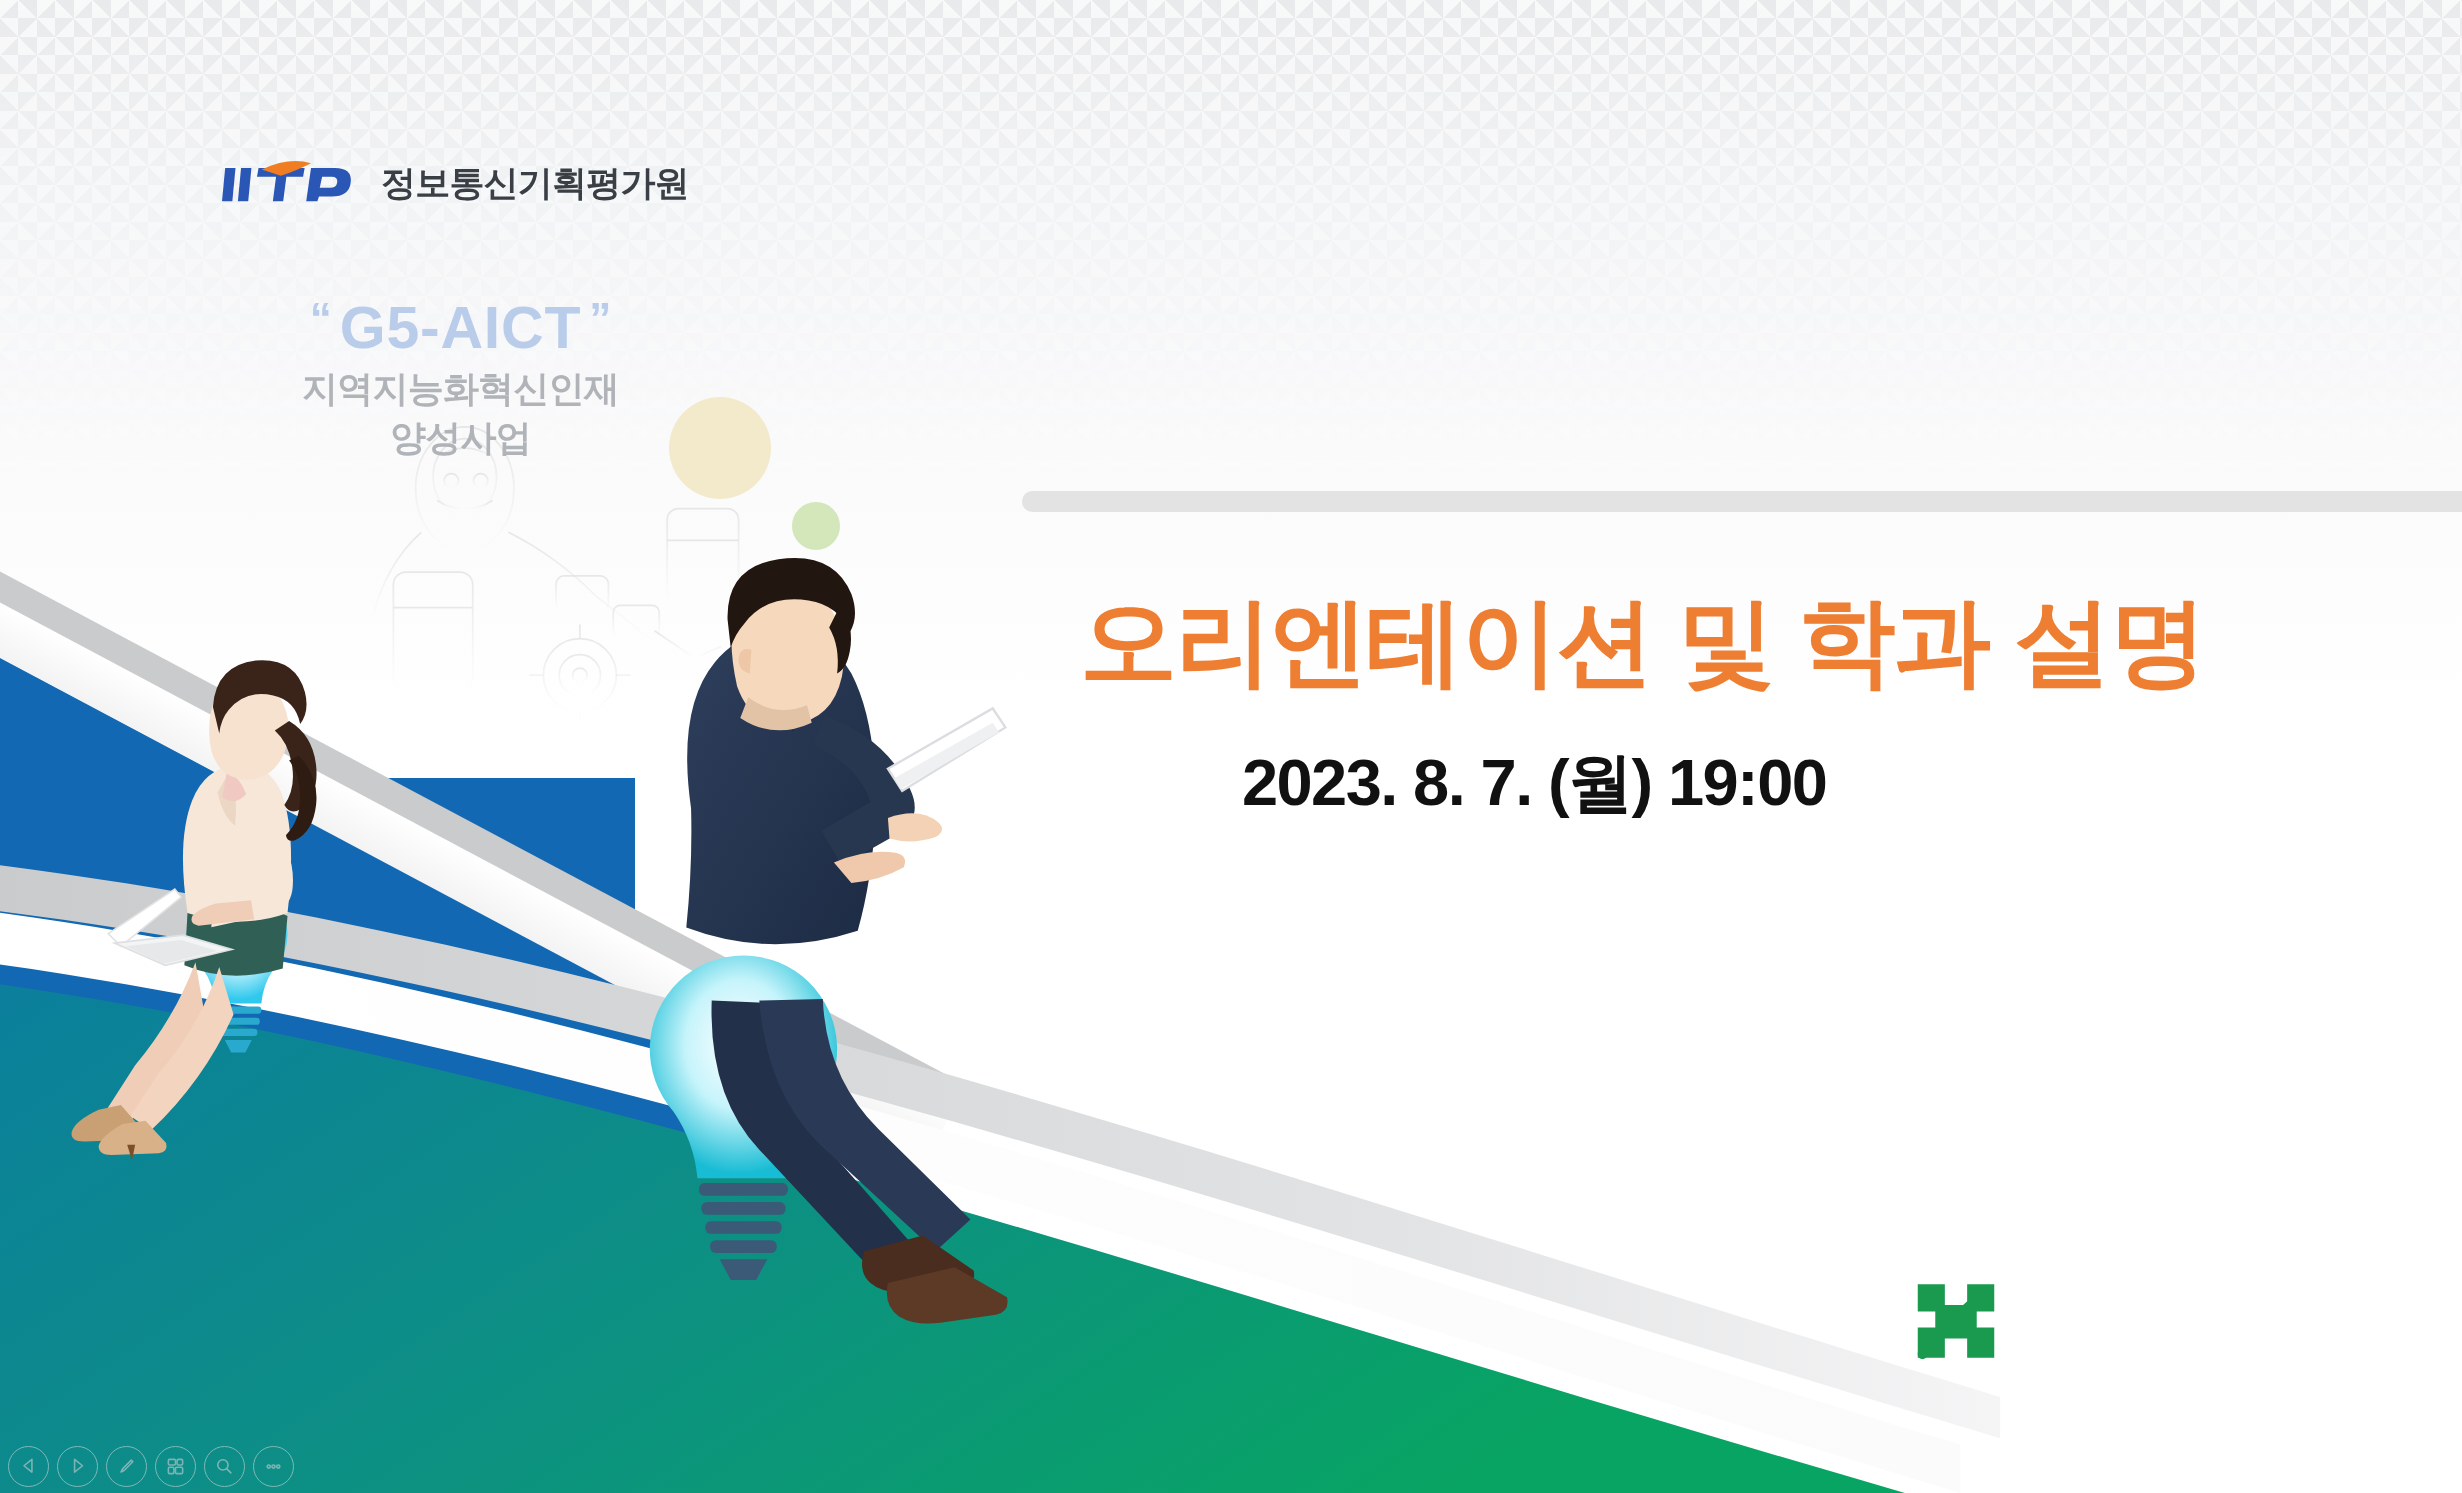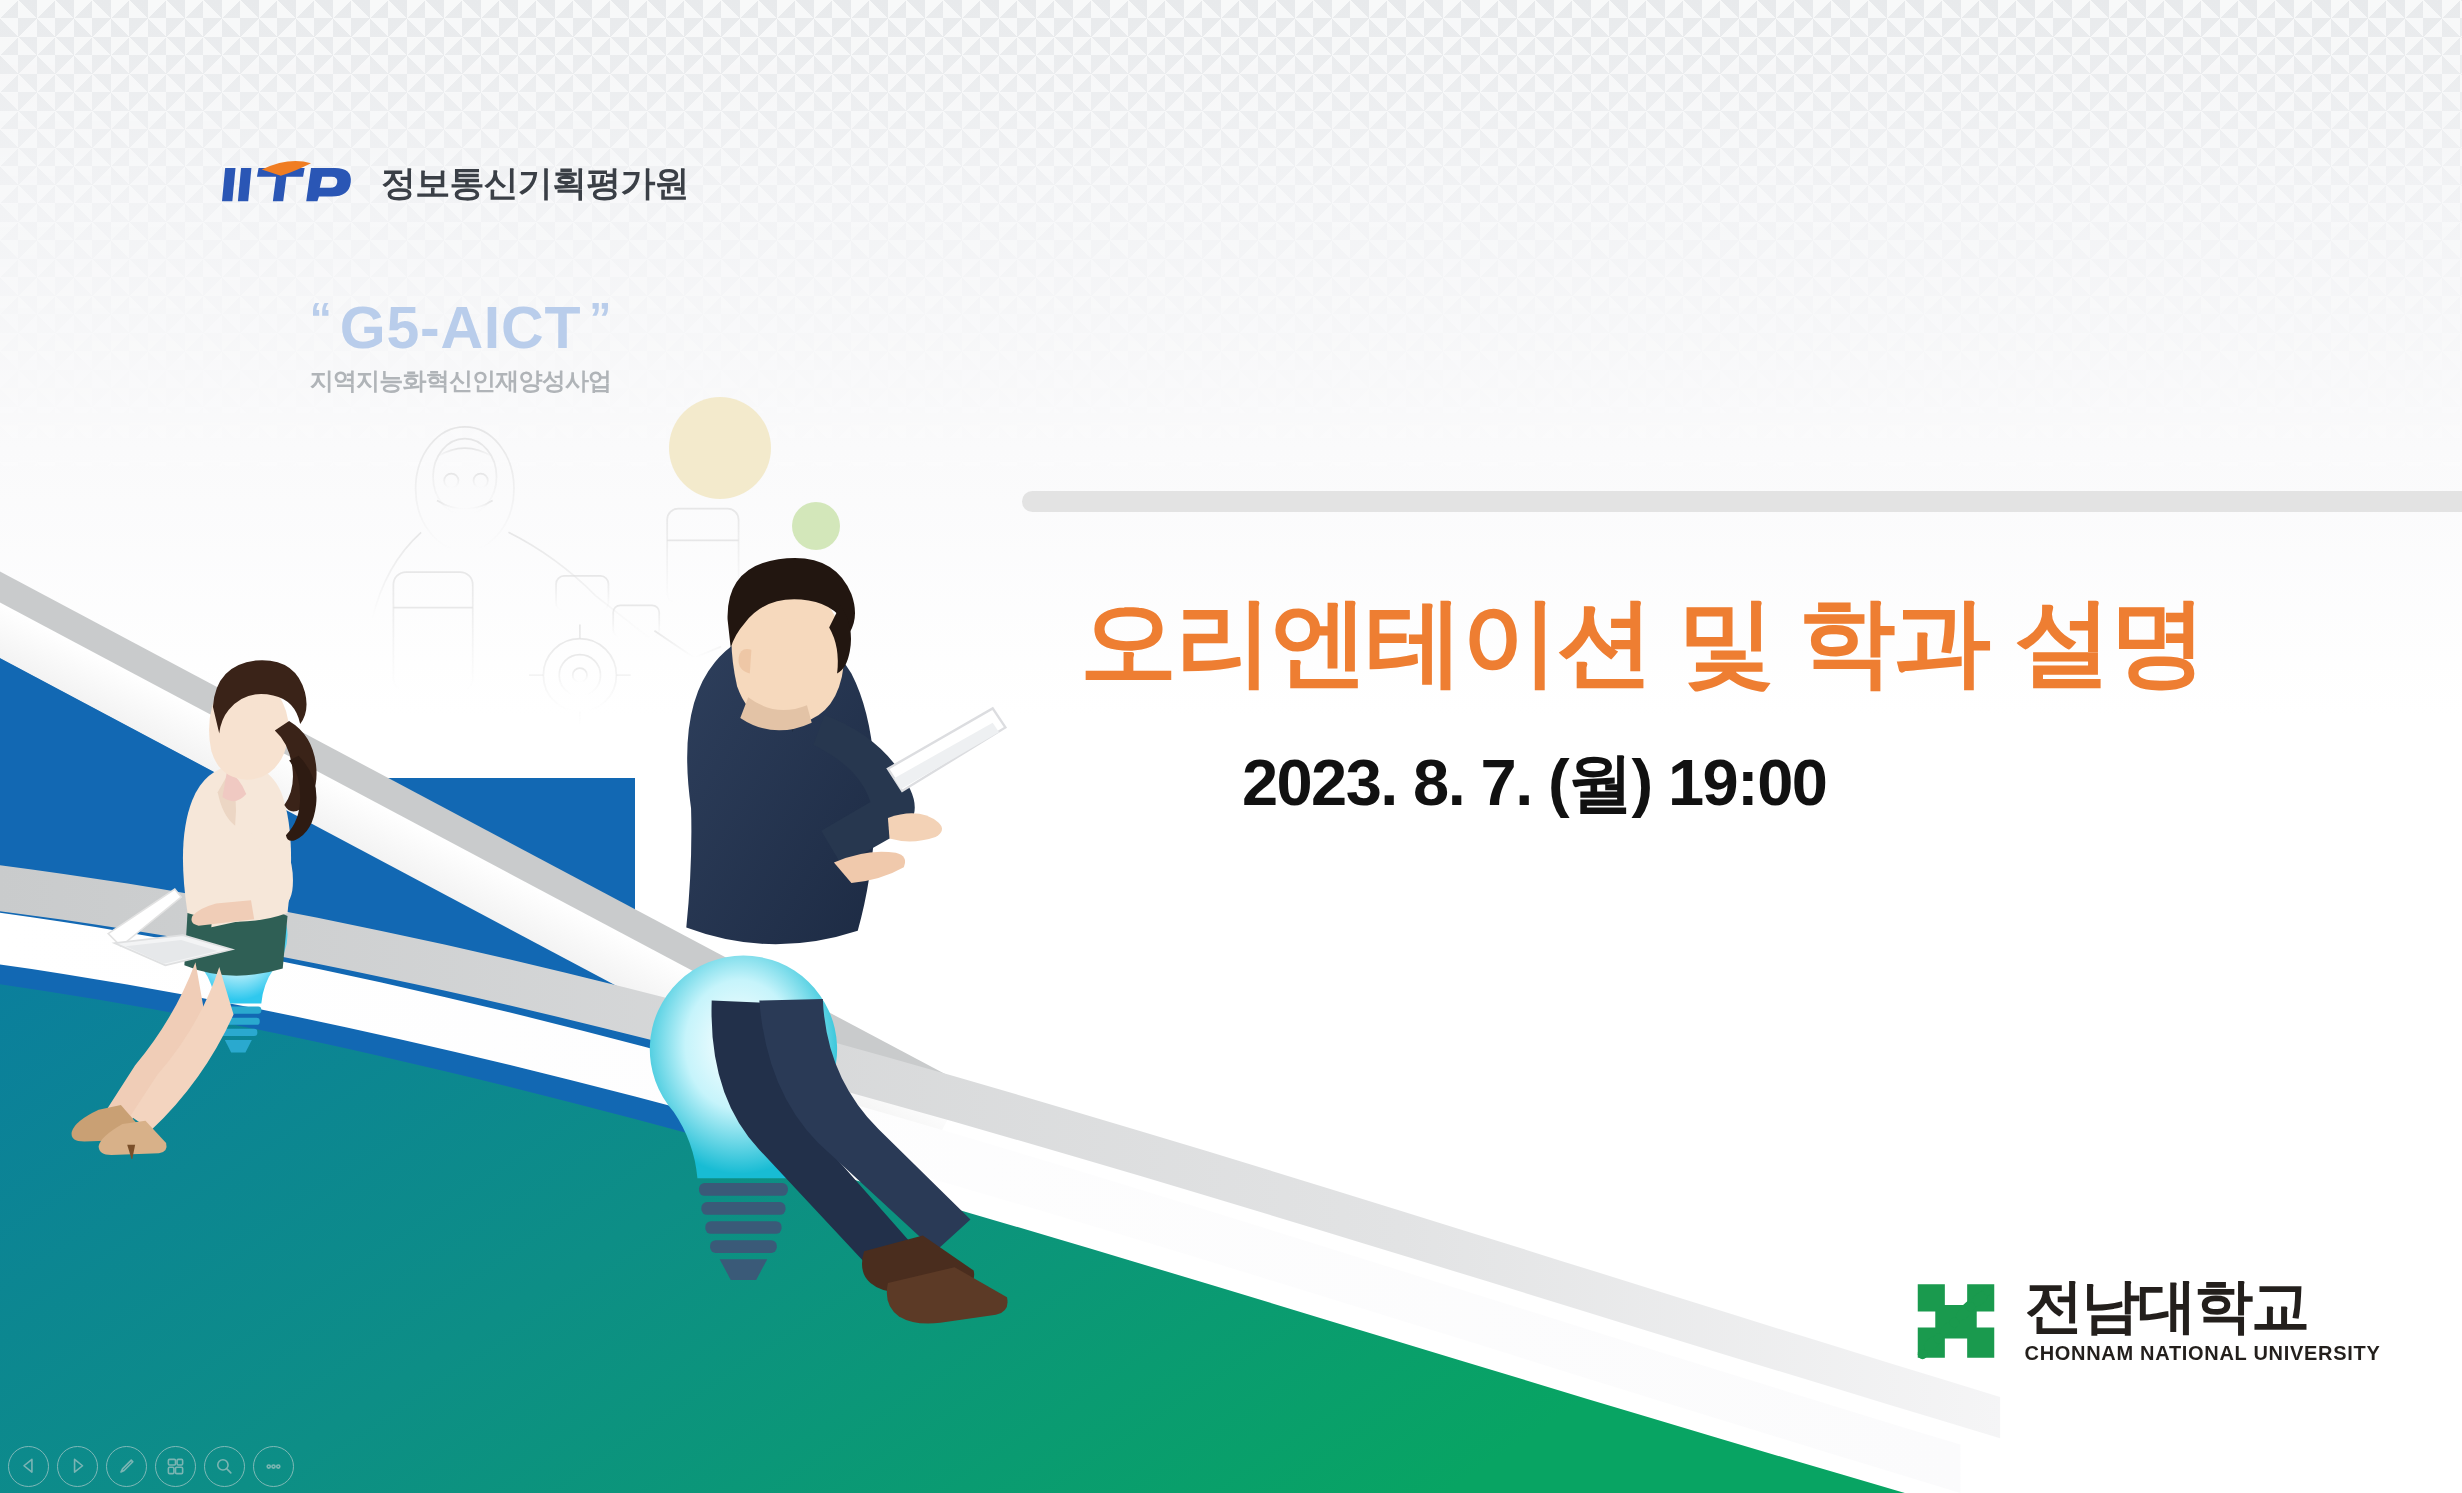--- a/index.html
+++ b/index.html
@@ -53,21 +53,21 @@
     font-family:"Liberation Sans", sans-serif; white-space:nowrap; }
 
   
   .g5-block { position:absolute; left:294px; top:294px; width:333px; text-align:center; }
   .g5-line { position:relative; display:inline-block; }
   .g5-main { font-size:59px; font-weight:700; color:#b9cdeb; letter-spacing:0.8px;
     font-family:"Liberation Sans", sans-serif; }
   .g5-q { font-size:44px; font-weight:700; color:#b9cdeb; vertical-align:top; }
   .g5-q.l { margin-right:8px; }
   .g5-q.r { margin-left:8px; }
-  .g5-sub { margin-top:3.2px; font-size:24px; font-weight:700; color:#b0b4b8; letter-spacing:-0.8px; }
+  .g5-sub { margin-top:3.2px; font-size:36px; font-weight:700; color:#b0b4b8; letter-spacing:-0.8px; }
 
   
   .banner-shadow { position:absolute; left:1022px; top:491px; width:1440px; height:20.6px;
     background:#e3e3e3; border-radius:10.3px 0 0 10.3px; }
   .banner { position:absolute; left:996px; top:318px; width:1466px; height:171px;
     background-color:#17806a;
     background-image:repeating-linear-gradient(135deg,
       rgba(0,0,0,.055) 0px, rgba(0,0,0,.055) 5.6px,
       rgba(255,255,255,0) 5.6px, rgba(255,255,255,0) 17.5px);
     border-radius:87px 0 0 87px; display:flex; align-items:center; }
@@ -306,24 +306,20 @@
         <ellipse cx="54" cy="74" rx="12" ry="7" transform="rotate(-40 54 74)"></ellipse>
         <ellipse cx="74" cy="54" rx="12" ry="7" transform="rotate(-40 74 54)"></ellipse>
         <ellipse cx="94" cy="36" rx="12" ry="7" transform="rotate(-40 94 36)"></ellipse>
         <circle cx="22" cy="106" r="6"></circle>
         <circle cx="42" cy="86" r="6"></circle>
         <circle cx="62" cy="66" r="6"></circle>
         <circle cx="82" cy="46" r="6"></circle>
         <circle cx="104" cy="26" r="6"></circle>
       </g>
     </svg>
-    <div class="cnu-text-wrap">
-      <span class="cnu-kr">전남대학교</span>
-      <span class="cnu-en">CHONNAM NATIONAL UNIVERSITY</span>
-    </div>
   </div>
 
   <div class="ppt-toolbar">
     <div class="ppt-btn">
       <svg width="17.5" height="17.5" viewBox="0 0 22 22">
         <path d="M15 3 L5 11 L15 19 Z" fill="none" stroke="#d6d6d6" stroke-width="2" stroke-linejoin="round"></path>
       </svg>
     </div>
     <div class="ppt-btn">
       <svg width="17.5" height="17.5" viewBox="0 0 22 22">

